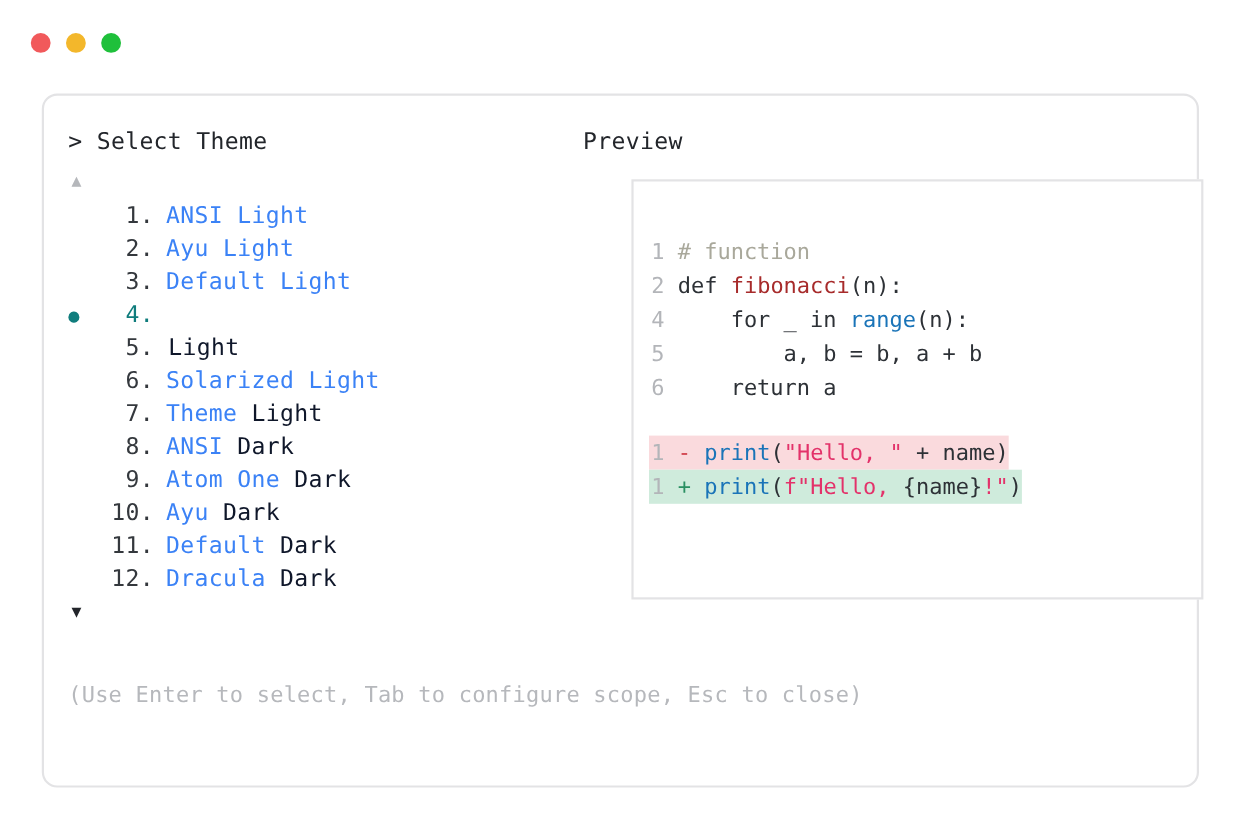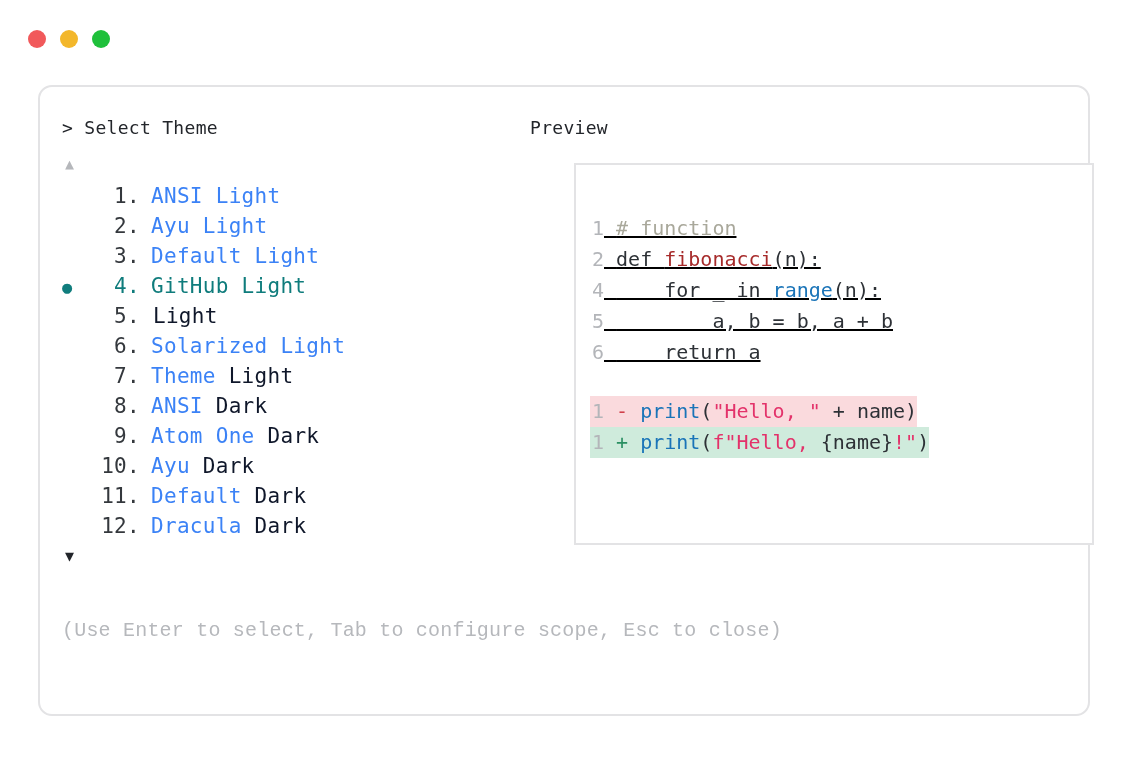--- a/index.html
+++ b/index.html
@@ -54,21 +54,21 @@
     width: 460px;
   }
   .col-right {
     position: absolute;
     left: 490px;
     top: 26px;
     width: 530px;
   }
 
   .section-title {
-    font-size: 18px;
+    font-size: 21px;
     line-height: 30px;
     color: #23262b;
     letter-spacing: 0.3px;
     white-space: pre;
   }
 
   
   .arrow {
     font-size: 15px;
     line-height: 22px;
@@ -128,21 +128,20 @@
     left: 14px;
     top: 48px;
     right: 2px;
     font-size: 20px;
     line-height: 31px;
   }
   .code-line {
     white-space: pre;
     height: 31px;
     display: block;
-    text-decoration: underline;
   }
   .ln {
     color: #b3b5b9;
     display: inline-block;
     width: 14px;
     text-align: right;
   }
   .gap { display: block; height: 28px; }
 
   .tok-plain   { color: #2d3136; }
@@ -166,21 +165,20 @@
   
   .hint {
     position: absolute;
     left: 22px;
     top: 530px;
     font-size: 20px;
     line-height: 28px;
     color: #b6b8bc;
     letter-spacing: 0.2px;
     white-space: pre;
-    font-family: Liberation Mono, monospace;
   }
 </style>
 </head>
 <body>
 
 <div class="titlebar">
   <span class="dot dot-red"></span>
   <span class="dot dot-yellow"></span>
   <span class="dot dot-green"></span>
 </div>
@@ -190,21 +188,21 @@
   <div class="col-left">
 
     <div class="section-title">&gt; Select Theme</div>
 
     <div class="arrow arrow-up">▲</div>
 
     <div class="theme-list" id="theme-list">
         <div class="theme-row"><span class="bullet-col"></span><span class="num-col">1.</span><span class="name-col">ANSI Light</span></div>
         <div class="theme-row"><span class="bullet-col"></span><span class="num-col">2.</span><span class="name-col">Ayu Light</span></div>
         <div class="theme-row"><span class="bullet-col"></span><span class="num-col">3.</span><span class="name-col">Default Light</span></div>
-        <div class="theme-row selected"><span class="bullet-col">●</span><span class="num-col">4.</span><span class="name-col">GitHub Light</span></div>
+        <div class="theme-row selected"><span class="bullet-col">●</span><span class="num-col">4.</span></div>
         <div class="theme-row"><span class="bullet-col"></span><span class="num-col">5.</span><span class="suffix-muted"> Light</span></div>
         <div class="theme-row"><span class="bullet-col"></span><span class="num-col">6.</span><span class="name-col">Solarized Light</span></div>
         <div class="theme-row"><span class="bullet-col"></span><span class="num-col">7.</span><span class="name-col">Theme</span><span class="suffix-muted"> Light</span></div>
         <div class="theme-row"><span class="bullet-col"></span><span class="num-col">8.</span><span class="name-col">ANSI</span><span class="suffix-muted"> Dark</span></div>
         <div class="theme-row"><span class="bullet-col"></span><span class="num-col">9.</span><span class="name-col">Atom One</span><span class="suffix-muted"> Dark</span></div>
         <div class="theme-row"><span class="bullet-col"></span><span class="num-col">10.</span><span class="name-col">Ayu</span><span class="suffix-muted"> Dark</span></div>
         <div class="theme-row"><span class="bullet-col"></span><span class="num-col">11.</span><span class="name-col">Default</span><span class="suffix-muted"> Dark</span></div>
         <div class="theme-row"><span class="bullet-col"></span><span class="num-col">12.</span><span class="name-col">Dracula</span><span class="suffix-muted"> Dark</span></div>
       </div>
 

